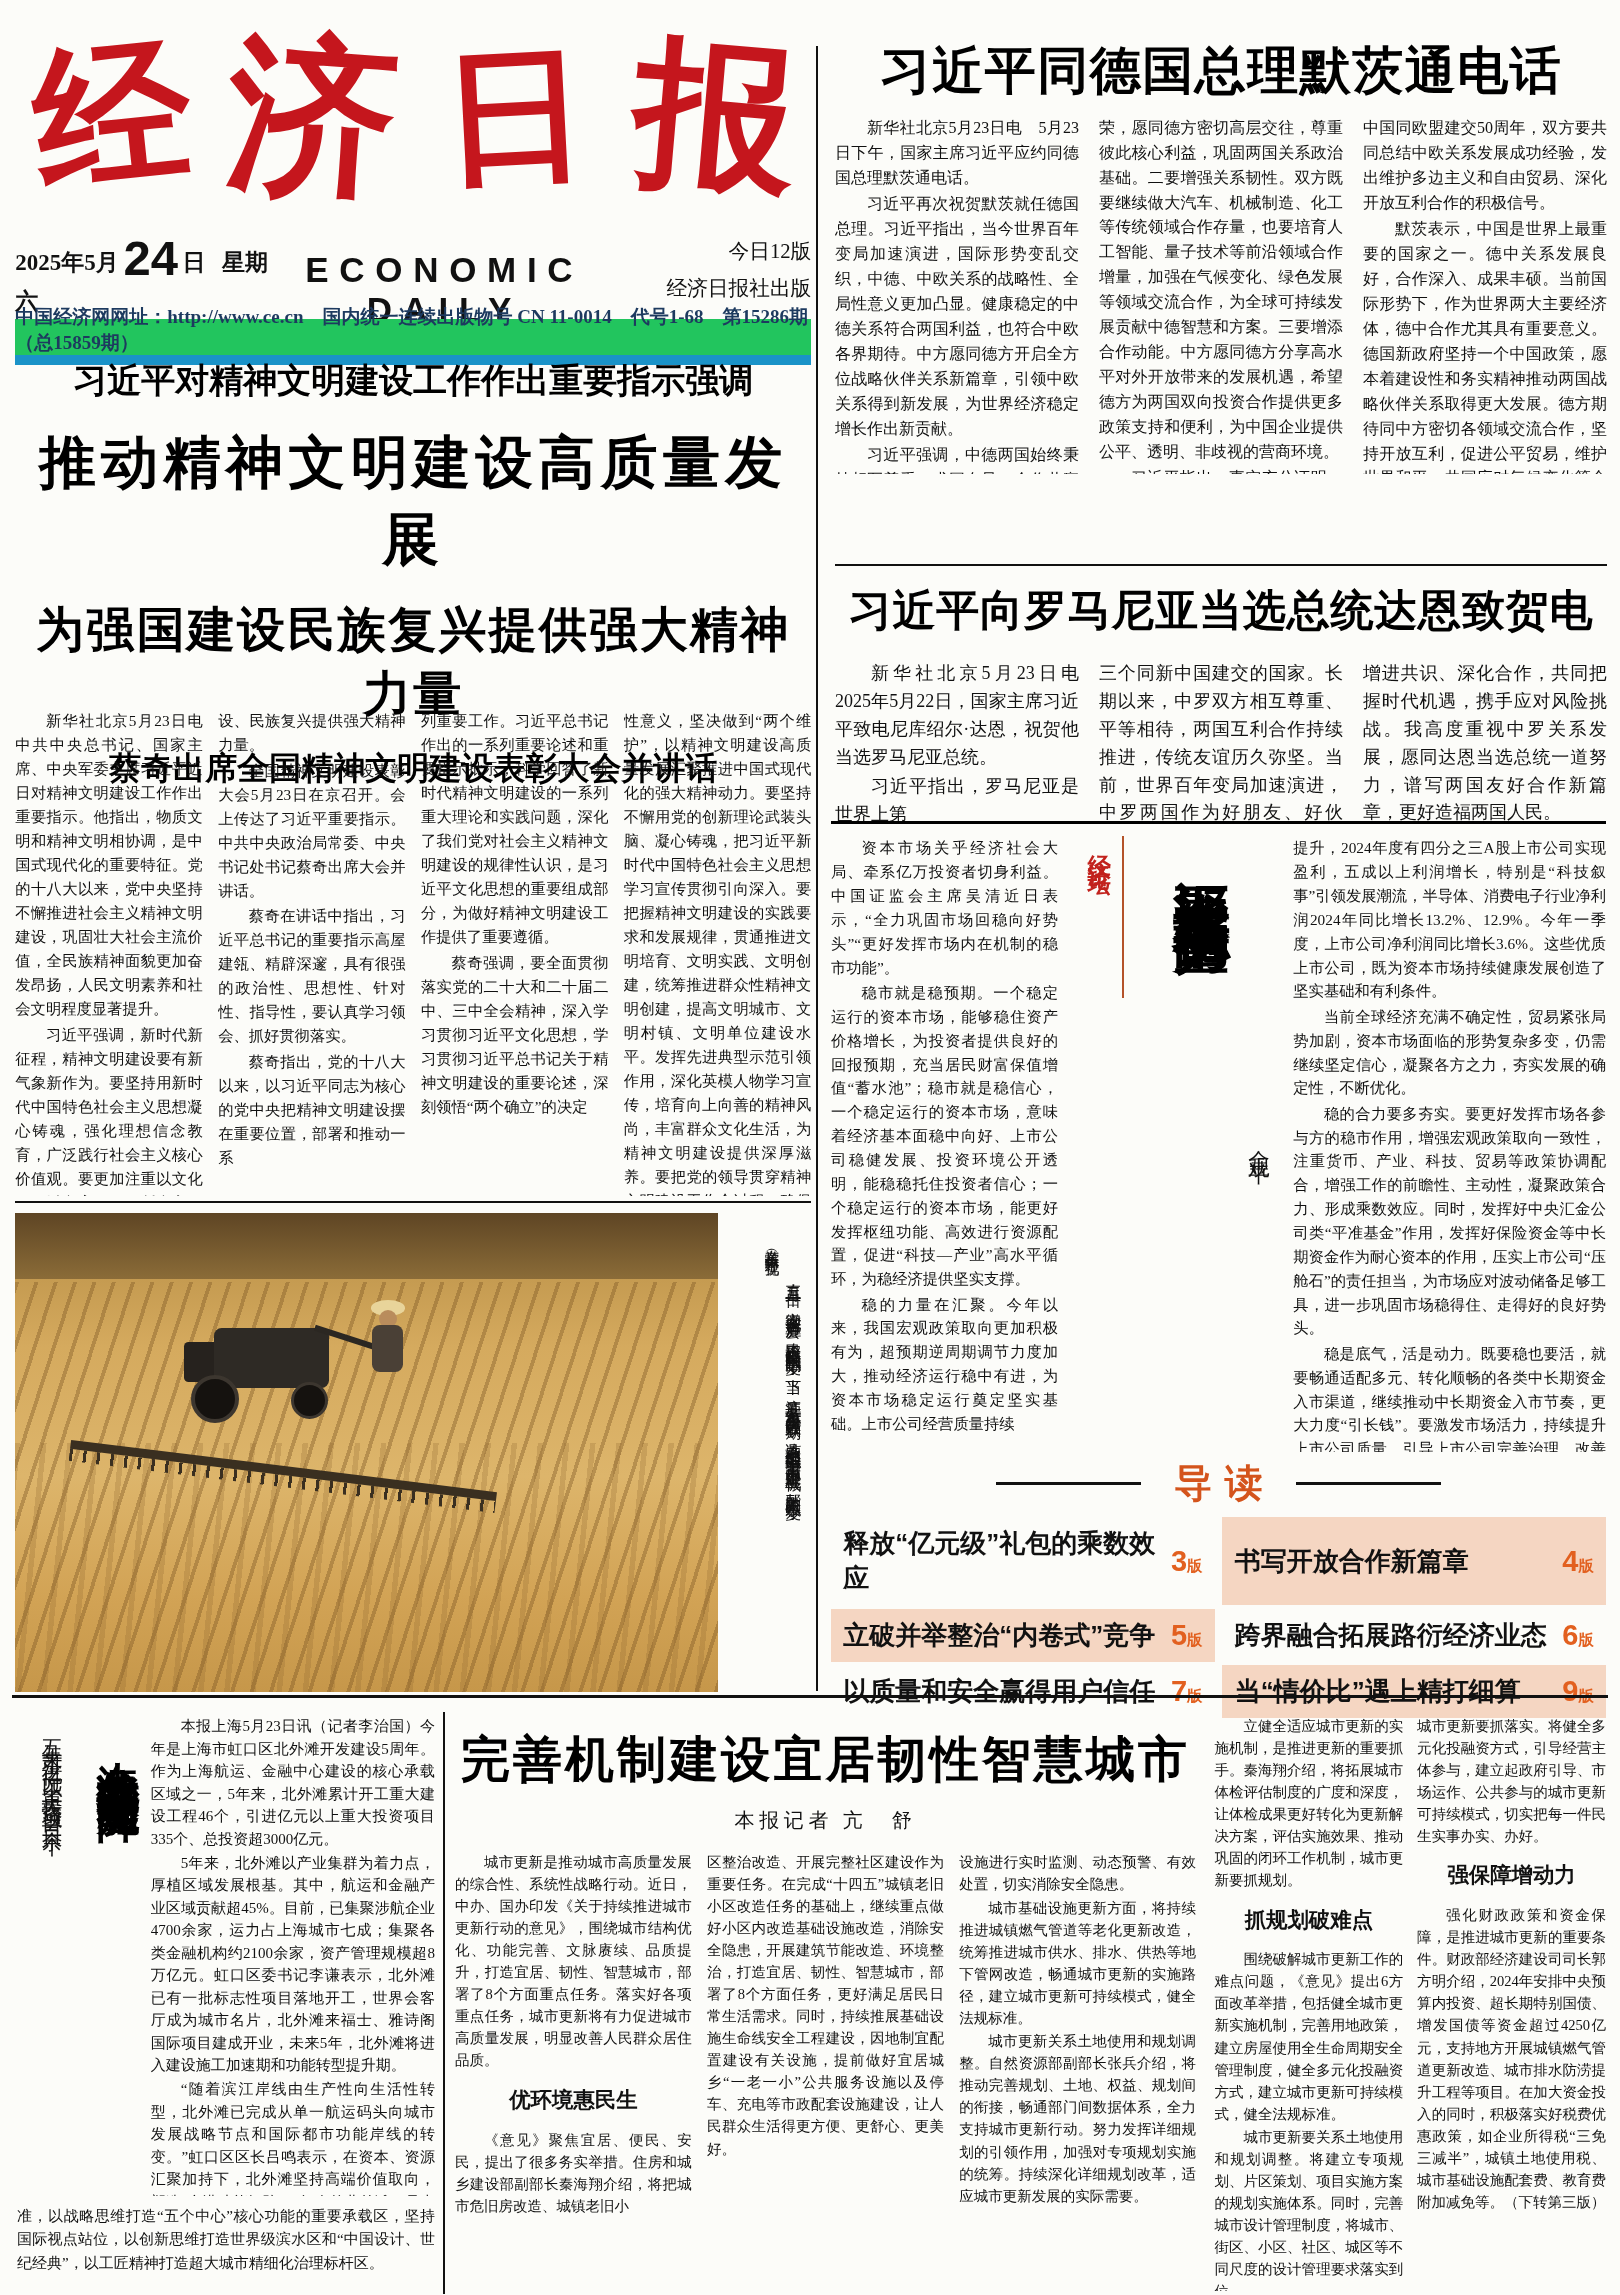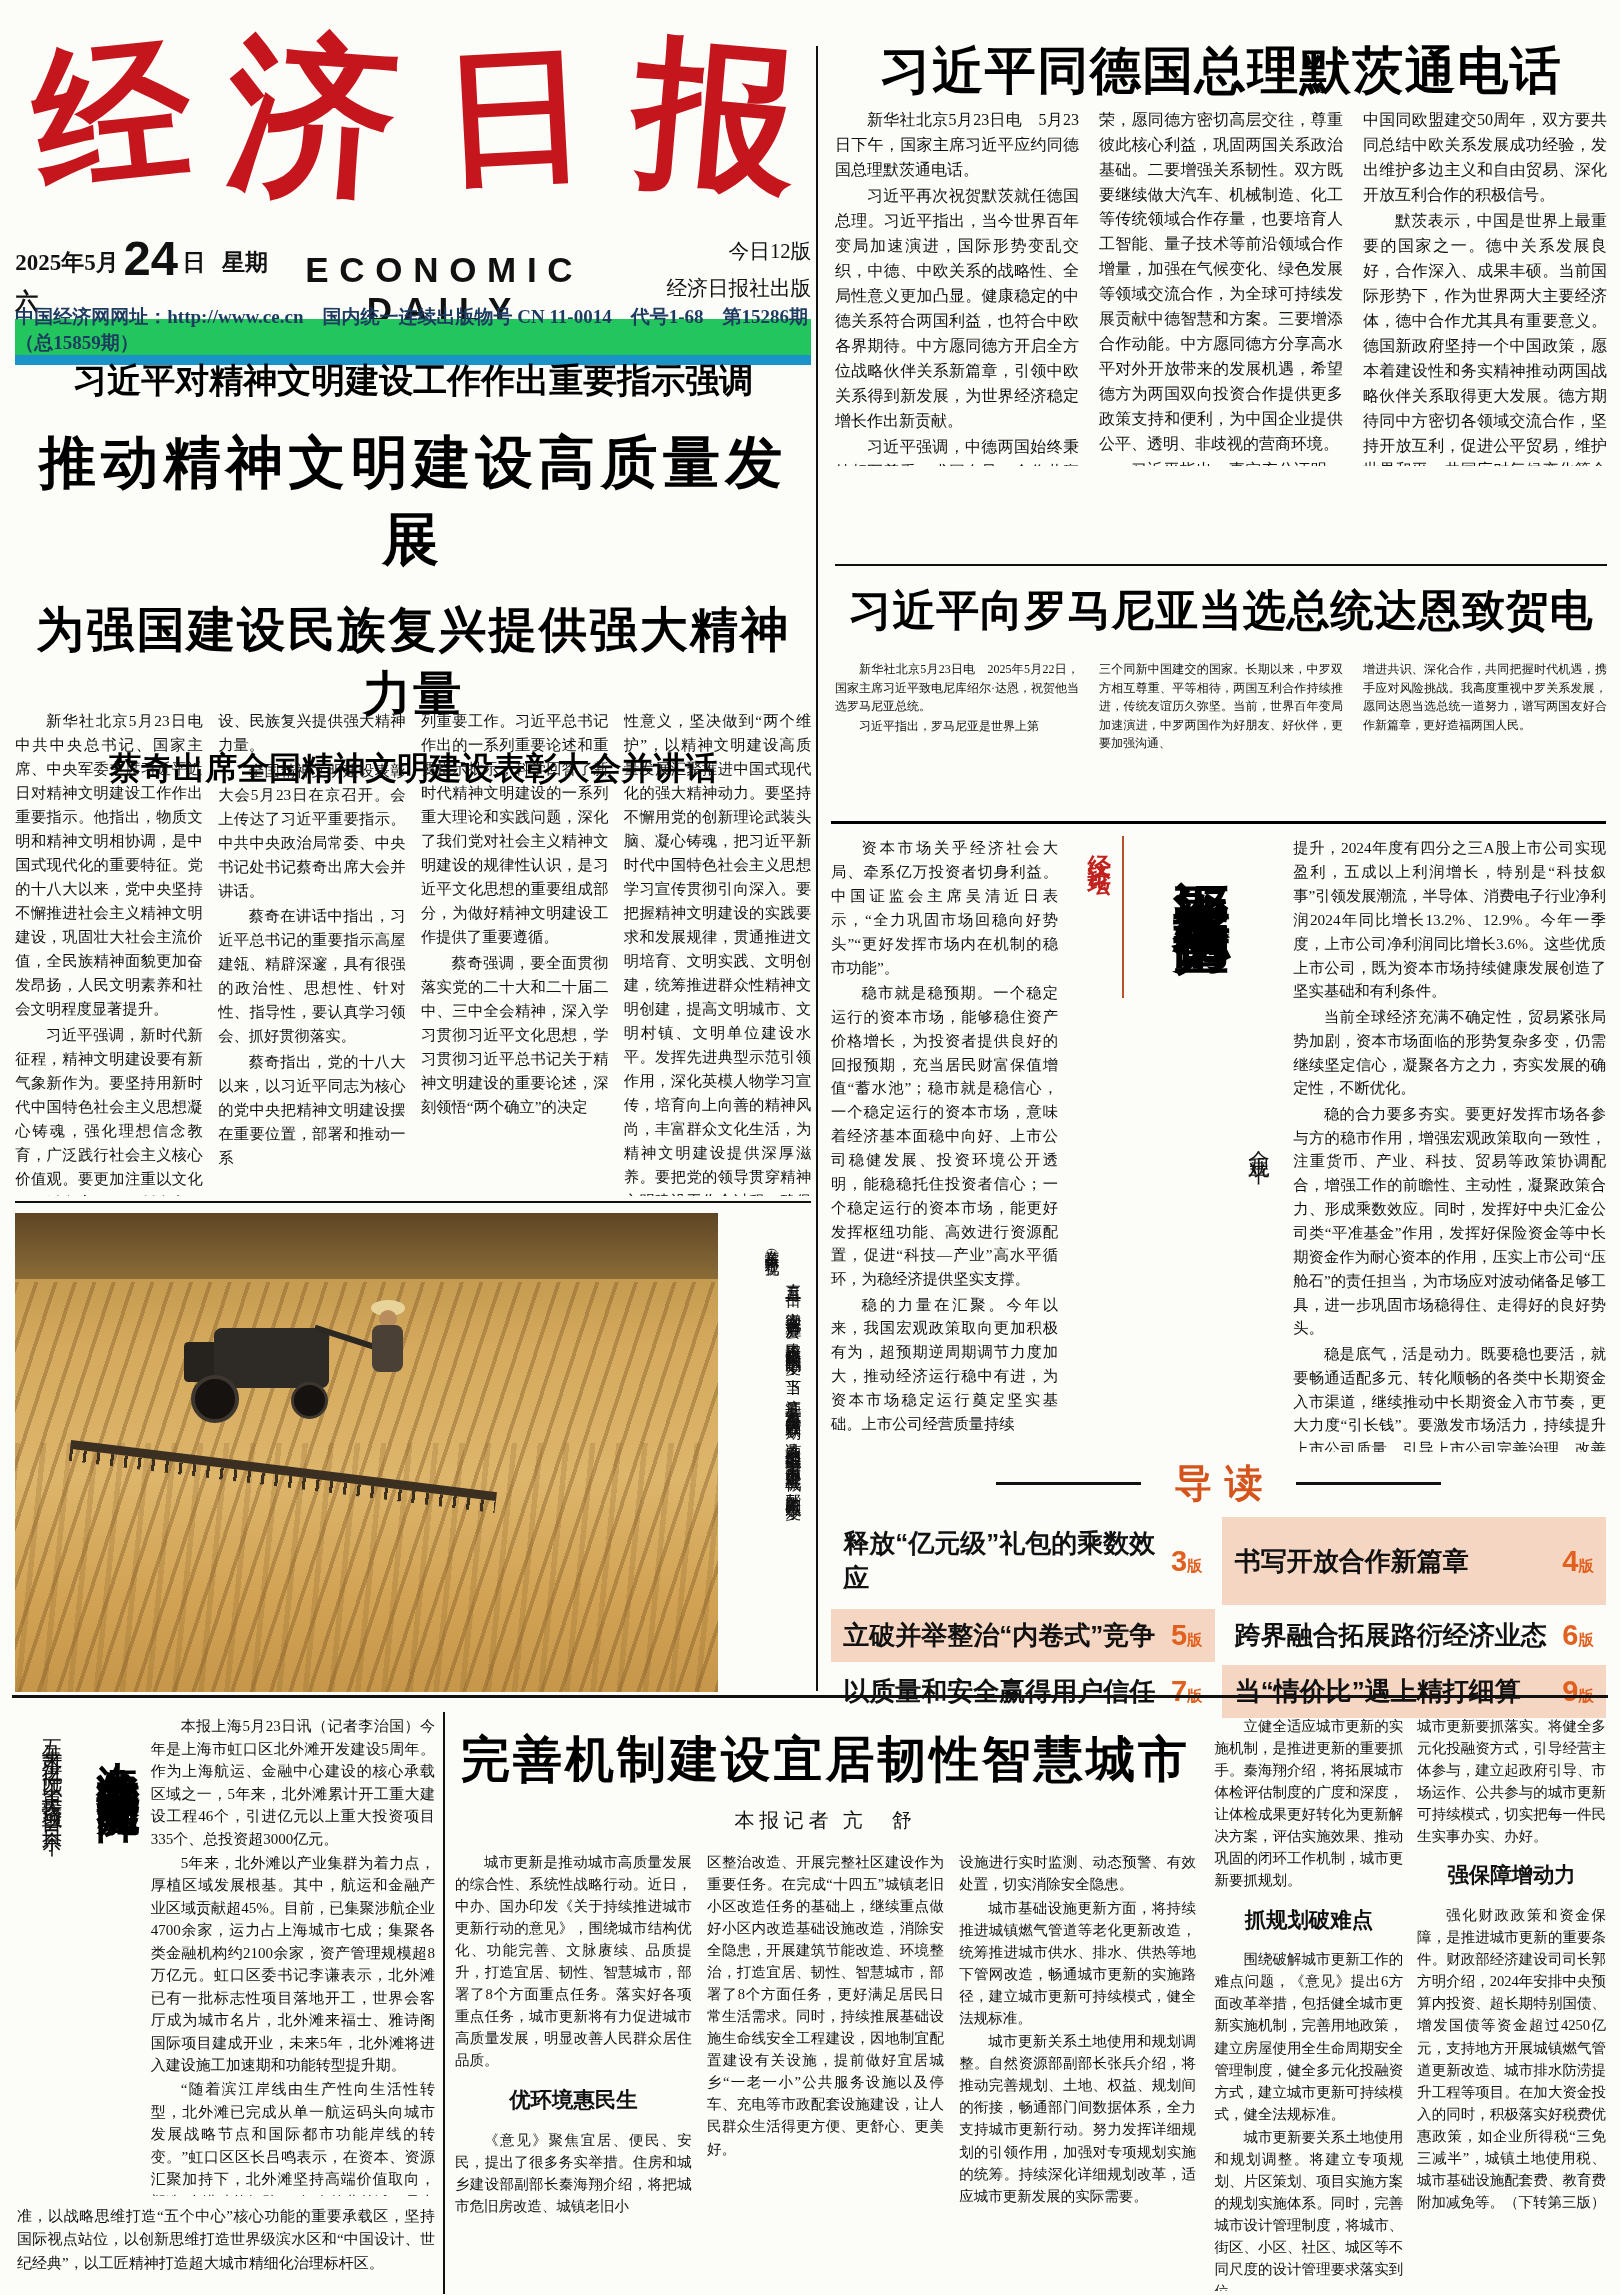--- a/index.html
+++ b/index.html
@@ -32,28 +32,28 @@
             font-size:35px;font-weight:600;letter-spacing:10.7px;padding-top:20px;}
   #date-right{width:191px;text-align:right;font-size:20.7px;line-height:1.8;padding-top:3.1px;}
   #info-bar{left:15.3px;top:319px;width:796px;height:37px;background:#22c55e;color:#1d3a5f;
             display:flex;align-items:flex-end;justify-content:center;font-size:19px;font-weight:bold;}
   #teal-bar{left:15.3px;top:355px;width:796px;height:10px;background:#1a93c8;}
   
   #vline-main{left:816px;top:46px;width:2.3px;height:1645px;background:#111;}
   
   #german{left:835px;top:42px;width:772px;}
   #german .headline{font-size:51px;text-align:center;letter-spacing:1.5px;line-height:1.15;}
-  #german .cols{gap:20px;margin-top:7px;height:358px;}
+  #german .cols{gap:20px;margin-top:15px;height:358px;}
   #german .col{font-size:16px;line-height:1.56;}
   #rule-german{left:835px;top:564px;width:772px;height:2.3px;}
   
   #romania{left:835px;top:582px;width:772px;}
   #romania .headline{font-size:43px;text-align:center;letter-spacing:0.8px;}
   #romania .cols{gap:20px;margin-top:20px;height:161px;}
-  #romania .col{font-size:12px;line-height:1.55;}
+  #romania .col{font-size:18px;line-height:1.55;}
   
   #spiritual-head{left:15.3px;top:358px;width:796px;text-align:center;}
   #spiritual-head .kicker{font-size:34px;}
   #spiritual-head .h1a{font-size:57px;letter-spacing:5.4px;margin-top:21.4px;}
   #spiritual-head .h1b{font-size:48px;letter-spacing:2.3px;margin-top:18.4px;}
   #spiritual-head .sub{font-size:32px;font-weight:800;margin-top:21.4px;}
   #spiritual-body{left:15.3px;top:709px;width:796px;height:487px;gap:15.3px;}
   #spiritual-body .col{font-size:15.3px;line-height:1.57;}
   #rule-photo{left:15.3px;top:1201px;width:796px;height:2.3px;}
   

